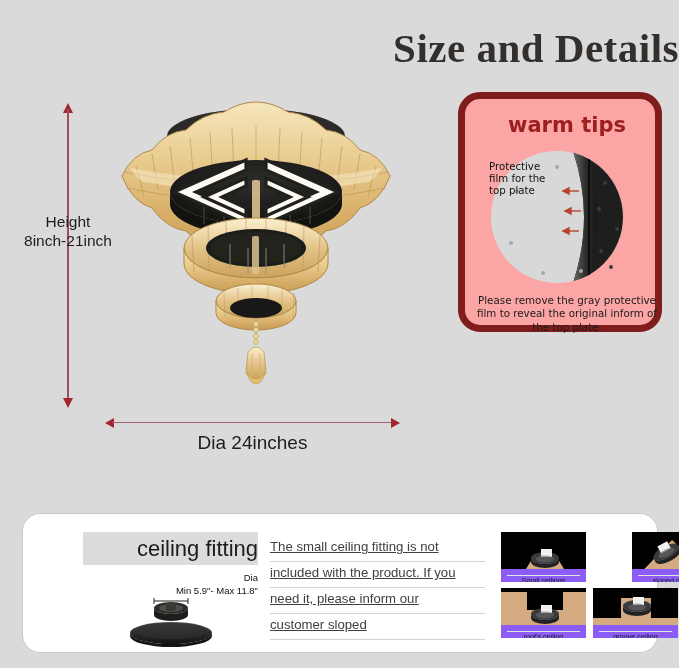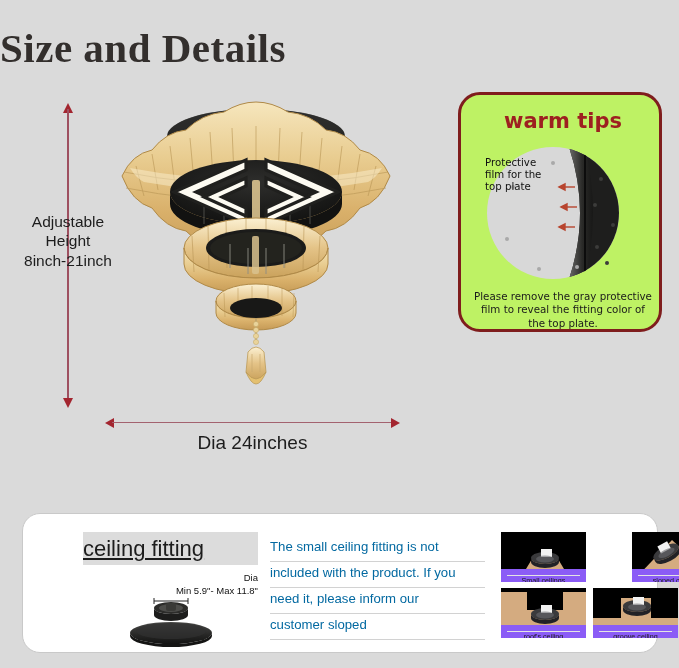--- a/index.html
+++ b/index.html
@@ -8,21 +8,21 @@
     background:#dadada;
     font-family:"Liberation Sans",sans-serif;
     overflow:hidden;
     position:relative;
   }
   .page{position:relative;width:679px;height:668px;}
 
   
   .title{
     position:absolute;left:0;top:24px;width:679px;
-    text-align:left;
+    text-align:right;
     font-family:"Liberation Serif",serif;
     font-weight:bold;
     font-size:41px;
     letter-spacing:.5px;
     color:#332f2d;
   }
 
   
   .vdim{position:absolute;left:60px;top:103px;width:16px;height:305px;}
   .vdim .line{position:absolute;left:7px;top:6px;width:1.5px;height:293px;background:#9e5060;}
@@ -46,21 +46,21 @@
     font-size:19px;color:#1d1d1d;
   }
 
   
   .lamp{position:absolute;left:96px;top:96px;width:320px;height:312px;}
   .lamp svg{display:block;}
 
   
   .tips{
     position:absolute;left:458px;top:92px;width:204px;height:240px;
-    background:#bef264;border:3px solid #7f1d1d;border-radius:22px;
+    background:#fca5a5;border:7px solid #7f1d1d;border-radius:22px;
     box-sizing:border-box;
   }
   .tips-title{
     position:absolute;left:0;top:14px;width:204px;text-align:center;
     font-size:21px;font-weight:bold;color:#9d2020;
     font-family:"DejaVu Sans",sans-serif;
   }
   .tips-art{position:absolute;left:12px;top:48px;width:180px;height:140px;}
   .tips-cap{
     position:absolute;left:6px;top:195px;width:192px;text-align:center;
@@ -75,33 +75,34 @@
   }
 
   
   .bottom{
     position:absolute;left:22px;top:513px;width:636px;height:140px;
     background:#fff;border:1px solid #c9c9c9;border-radius:18px;
     box-sizing:border-box;
   }
   .cf-title{
     position:absolute;left:60px;top:18px;width:175px;height:33px;
-    background:#dcdcdc;text-align:left;
-    font-size:22px;color:#1c1c1c;line-height:33px;text-decoration:underline;
+    background:#dcdcdc;text-align:right;
+    font-size:22px;color:#1c1c1c;line-height:33px;
   }
   .cf-dia{
     position:absolute;left:60px;top:58px;width:175px;text-align:right;
     font-size:9.5px;color:#111;line-height:1.35;
   }
   .cf-art{position:absolute;left:95px;top:83px;width:105px;height:50px;}
 
   .bodytext{position:absolute;left:247px;top:22px;width:215px;}
   .bodytext .ln{
-    font-size:13.2px;color:#0369a1;height:25px;line-height:22px;
+    font-size:13.2px;color:#404040;height:25px;line-height:22px;
     border-bottom:1px solid #d2d2d2;
+    text-decoration:underline;
   }
 
   .thumbs{position:absolute;left:478px;top:18px;width:178px;height:106px;}
   .th{position:absolute;width:85px;height:50px;overflow:hidden;}
   .th .scene{position:absolute;left:0;top:0;width:85px;height:50px;background:#000;}
   .th .cap{
     position:absolute;left:0;bottom:0;width:85px;height:13px;
     background:#e4e4e4;border:6px solid #8b5cf6;box-sizing:border-box;
     font-size:7.2px;line-height:11px;text-align:center;color:#1b1b1b;
   }
@@ -114,21 +115,20 @@
 <div class="page">
 
   <div class="title">Size and Details</div>
 
   <div class="vdim">
     <div class="ah up"></div>
     <div class="line"></div>
     <div class="ah dn"></div>
   </div>
   <div class="vlabel">
-    <div>Adjustable</div>
     <div>Height</div>
     <div>8inch-21inch</div>
   </div>
 
   <div class="lamp">
     <svg width="320" height="312" viewBox="0 0 320 312" xmlns="http://www.w3.org/2000/svg">
       <defs>
         <linearGradient id="gold" x1="0" y1="0" x2="0" y2="1">
           <stop offset="0%" stop-color="#f6e6bd"></stop>
           <stop offset="35%" stop-color="#e9cd91"></stop>
@@ -308,21 +308,21 @@
     </div>
 
     <div class="film-text">
       <div>Protective</div>
       <div>film for the</div>
       <div>top plate</div>
     </div>
 
     <div class="tips-cap">
       <div>Please remove the gray protective</div>
-      <div>film to reveal the fitting color of</div>
+      <div>film to reveal the original inform of</div>
       <div>the top plate.</div>
     </div>
   </div>
 
   <div class="bottom">
 
     <div class="cf-title">ceiling fitting</div>
     <div class="cf-dia">
       <div>Dia</div>
       <div>Min 5.9"- Max 11.8"</div>

